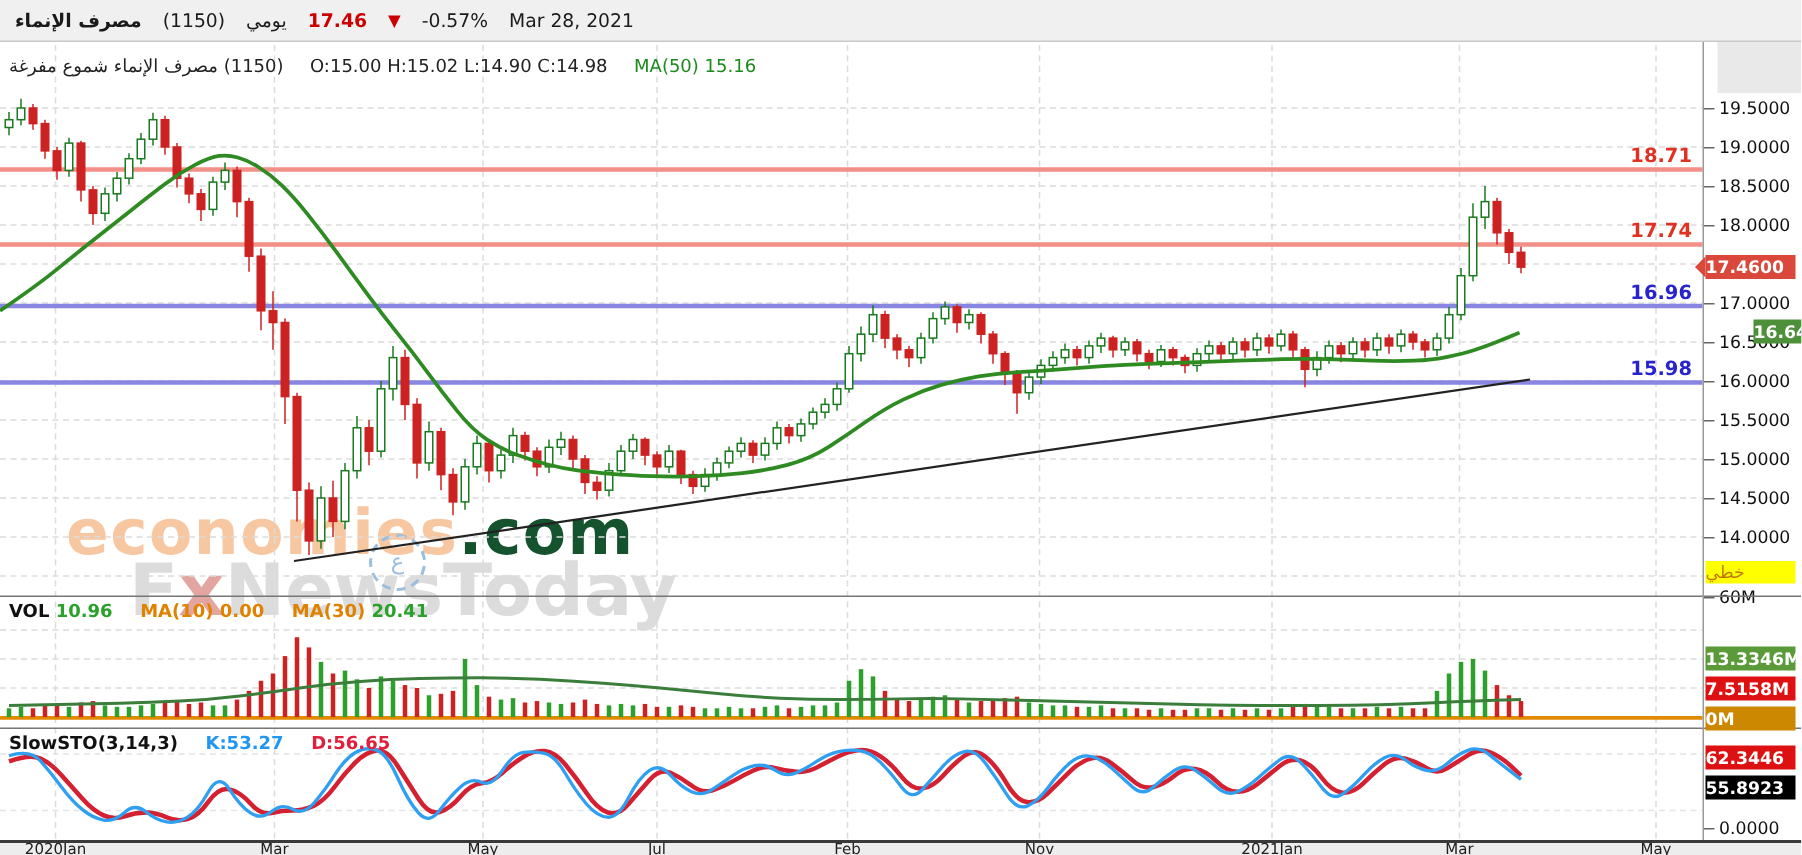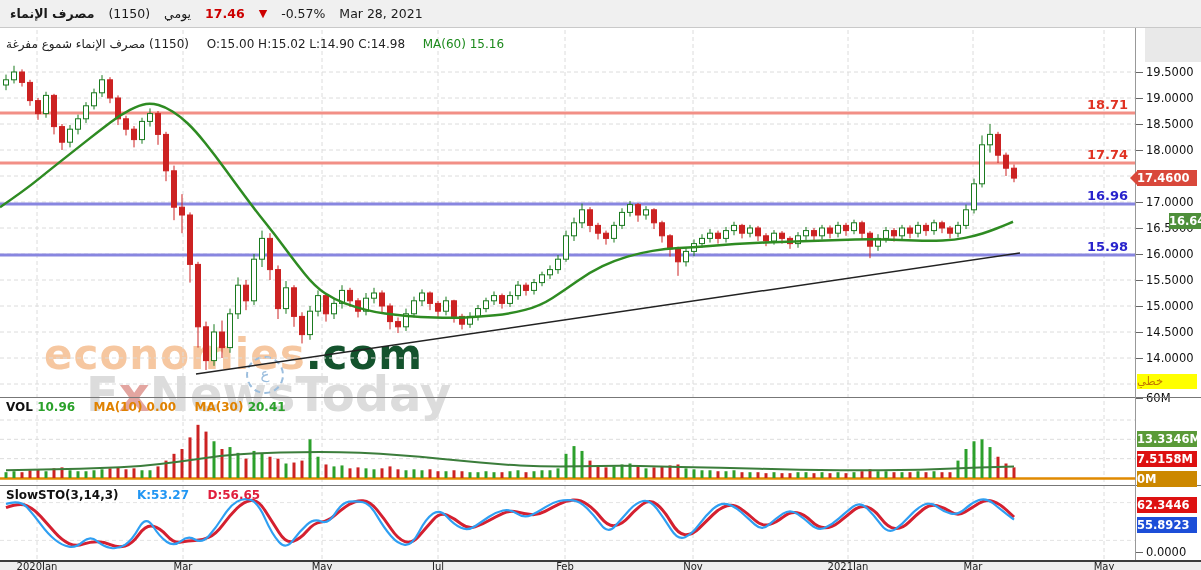--- a/index.html
+++ b/index.html
@@ -494,21 +494,21 @@
     </svg>
 
   <div id="corner-box"></div>
 
   <div class="hdr" id="title-line">
     <span dir="rtl">مصرف الإنماء شموع مفرغة</span>
     <span>(1150)</span>
     <span class="gap"></span>
     <span>O:15.00  H:15.02  L:14.90  C:14.98</span>
     <span class="gap"></span>
-    <span class="grn">MA(60)</span>
+    <span class="grn">MA(50)</span>
     <span class="grn">15.16</span>
   </div>
 
   <div class="hdr" id="vol-header">
     <span>VOL</span>
     <span class="v-green">10.96</span>
     <span class="gap"></span>
     <span class="v-orange">MA(10)</span>
     <span class="v-orange">0.00</span>
     <span class="gap"></span>
@@ -549,19 +549,19 @@
     <div class="ax-label" style="top: 326px; left: 1136px;">14.5000</div>
     <div class="ax-label" style="top: 352px; left: 1136px;">14.0000</div>
     <div class="ax-label" style="top: 392px; left: 1136px;">60M</div>
     <div class="ax-label" style="top: 546px; left: 1136px;">0.0000</div>
     <div class="badge arrow" style="top: 170px; left: 1137px; background: rgb(217, 72, 59); border-color: rgb(217, 72, 59);">17.4600</div>
     <div class="badge" style="top: 213px; left: 1137px; background: rgb(78, 143, 58); border-right-color: rgb(78, 143, 58); margin-left: 32px;">16.6424</div>
     <div class="badge" style="top: 431px; left: 1137px; background: rgb(90, 154, 56); border-right-color: rgb(90, 154, 56);">13.3346M</div>
     <div class="badge" style="top: 451px; left: 1137px; background: rgb(221, 17, 17); border-right-color: rgb(221, 17, 17);">7.5158M</div>
     <div class="badge" style="top: 471px; left: 1137px; background: rgb(204, 136, 0); border-right-color: rgb(204, 136, 0);">0M</div>
     <div class="badge" style="top: 497px; left: 1137px; background: rgb(221, 17, 17); border-right-color: rgb(221, 17, 17);">62.3446</div>
-    <div class="badge" style="top: 517px; left: 1137px; background: #1d4ed8; border-right-color: rgb(47, 159, 242);">55.8923</div>
+    <div class="badge" style="top: 517px; left: 1137px; background: #000000; border-right-color: rgb(47, 159, 242);">55.8923</div>
     <div class="badge" style="top: 374px; left: 1137px; background: rgb(255, 255, 0); color: rgb(196, 122, 0); height: 15px; line-height: 15px; font-weight: normal;">خطي</div>
     <div class="lvl-label" style="left: 1068px; top: 97px; color: rgb(224, 50, 34);">18.71</div>
     <div class="lvl-label" style="left: 1068px; top: 147px; color: rgb(224, 50, 34);">17.74</div>
     <div class="lvl-label" style="left: 1068px; top: 188px; color: rgb(40, 35, 204);">16.96</div>
     <div class="lvl-label" style="left: 1068px; top: 239px; color: rgb(40, 35, 204);">15.98</div>
   </div>
 
 </body></html>

